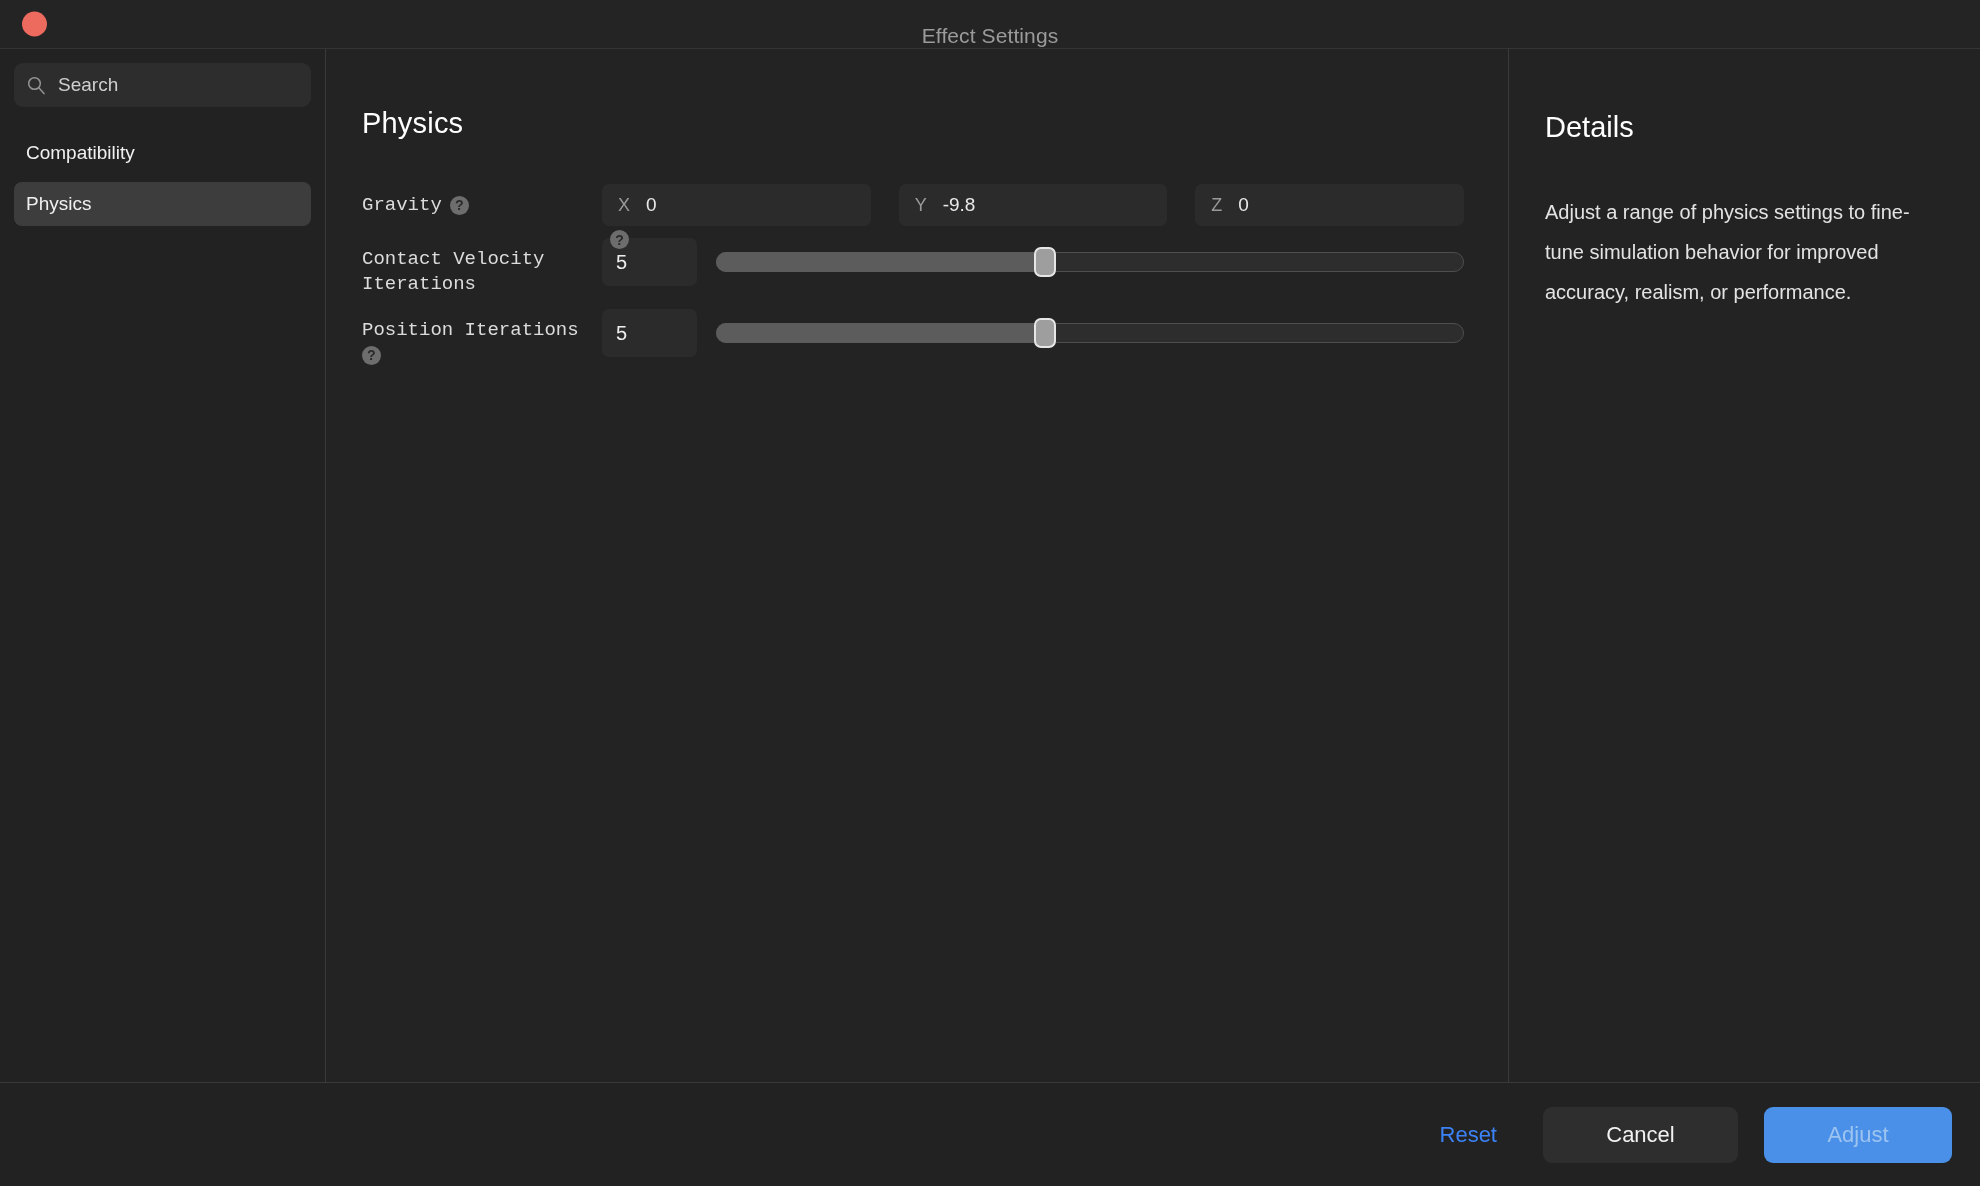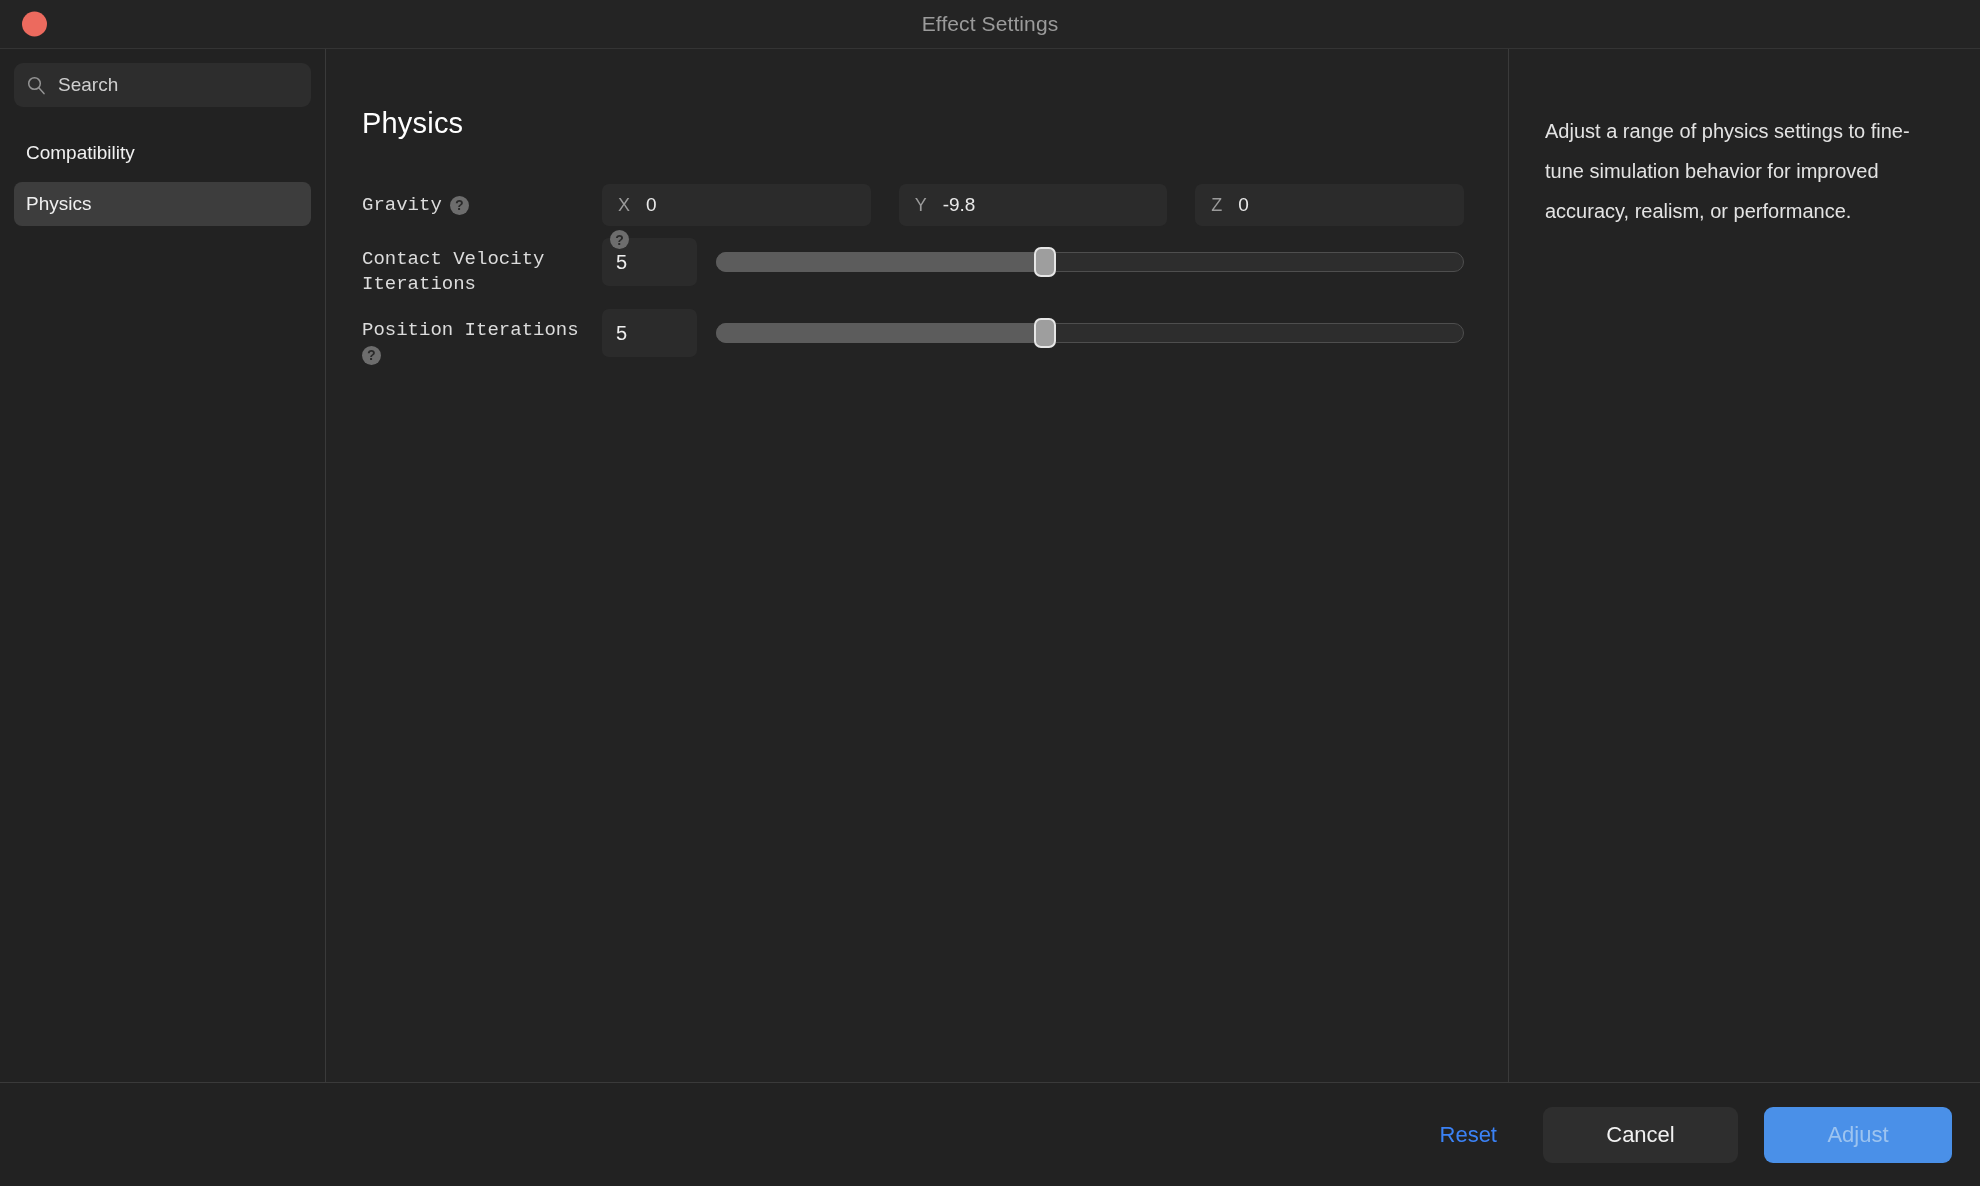--- a/index.html
+++ b/index.html
@@ -22,21 +22,21 @@
     flex-direction: column;
   }
 
   
   #titlebar {
     position: relative;
     height: 48px;
     flex: 0 0 48px;
     background: #242424;
     display: flex;
-    align-items: center;
+    align-items: flex-end;
     justify-content: center;
   }
   #titlebar .title {
     font-size: 21px;
     color: #9b9b9b;
     letter-spacing: 0.1px;
   }
   .traffic-light {
     position: absolute;
     left: 22px;
@@ -376,20 +376,21 @@
           <div class="slider">
             <div class="track"></div>
             <div class="fill" id="fill-2" style="width: 44%;"></div>
             <div class="thumb" id="thumb-2" style="left: 44%;"></div>
           </div>
         </div>
       </div>
     </div>
 
     <div id="details">
+      <div class="panel-title">Details</div>
       <div class="panel-body">Adjust a range of physics settings to fine-tune simulation behavior for improved accuracy, realism, or performance.</div>
     </div>
 
   </div>
 
   <div id="footer">
     <button class="btn btn-reset">Reset</button>
     <button class="btn btn-cancel">Cancel</button>
     <button class="btn btn-apply" style="background: rgb(74, 144, 232);">Adjust</button>
   </div>

